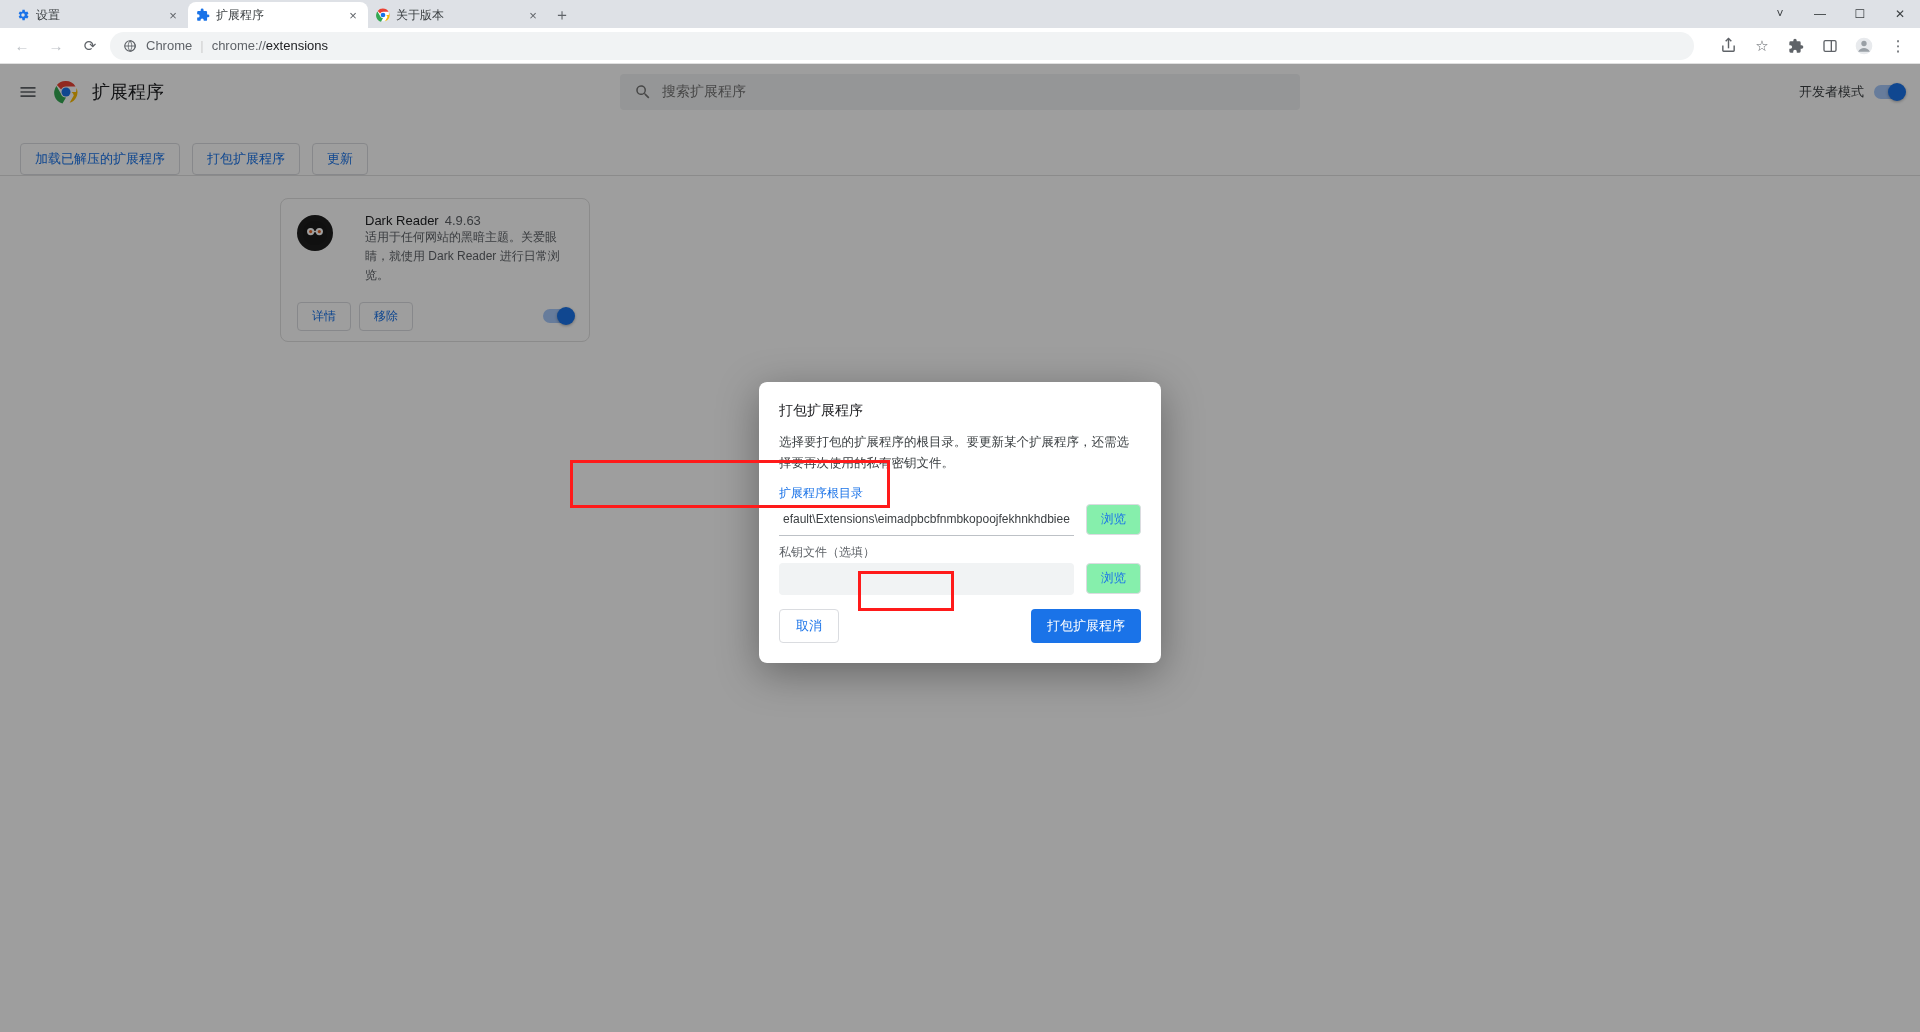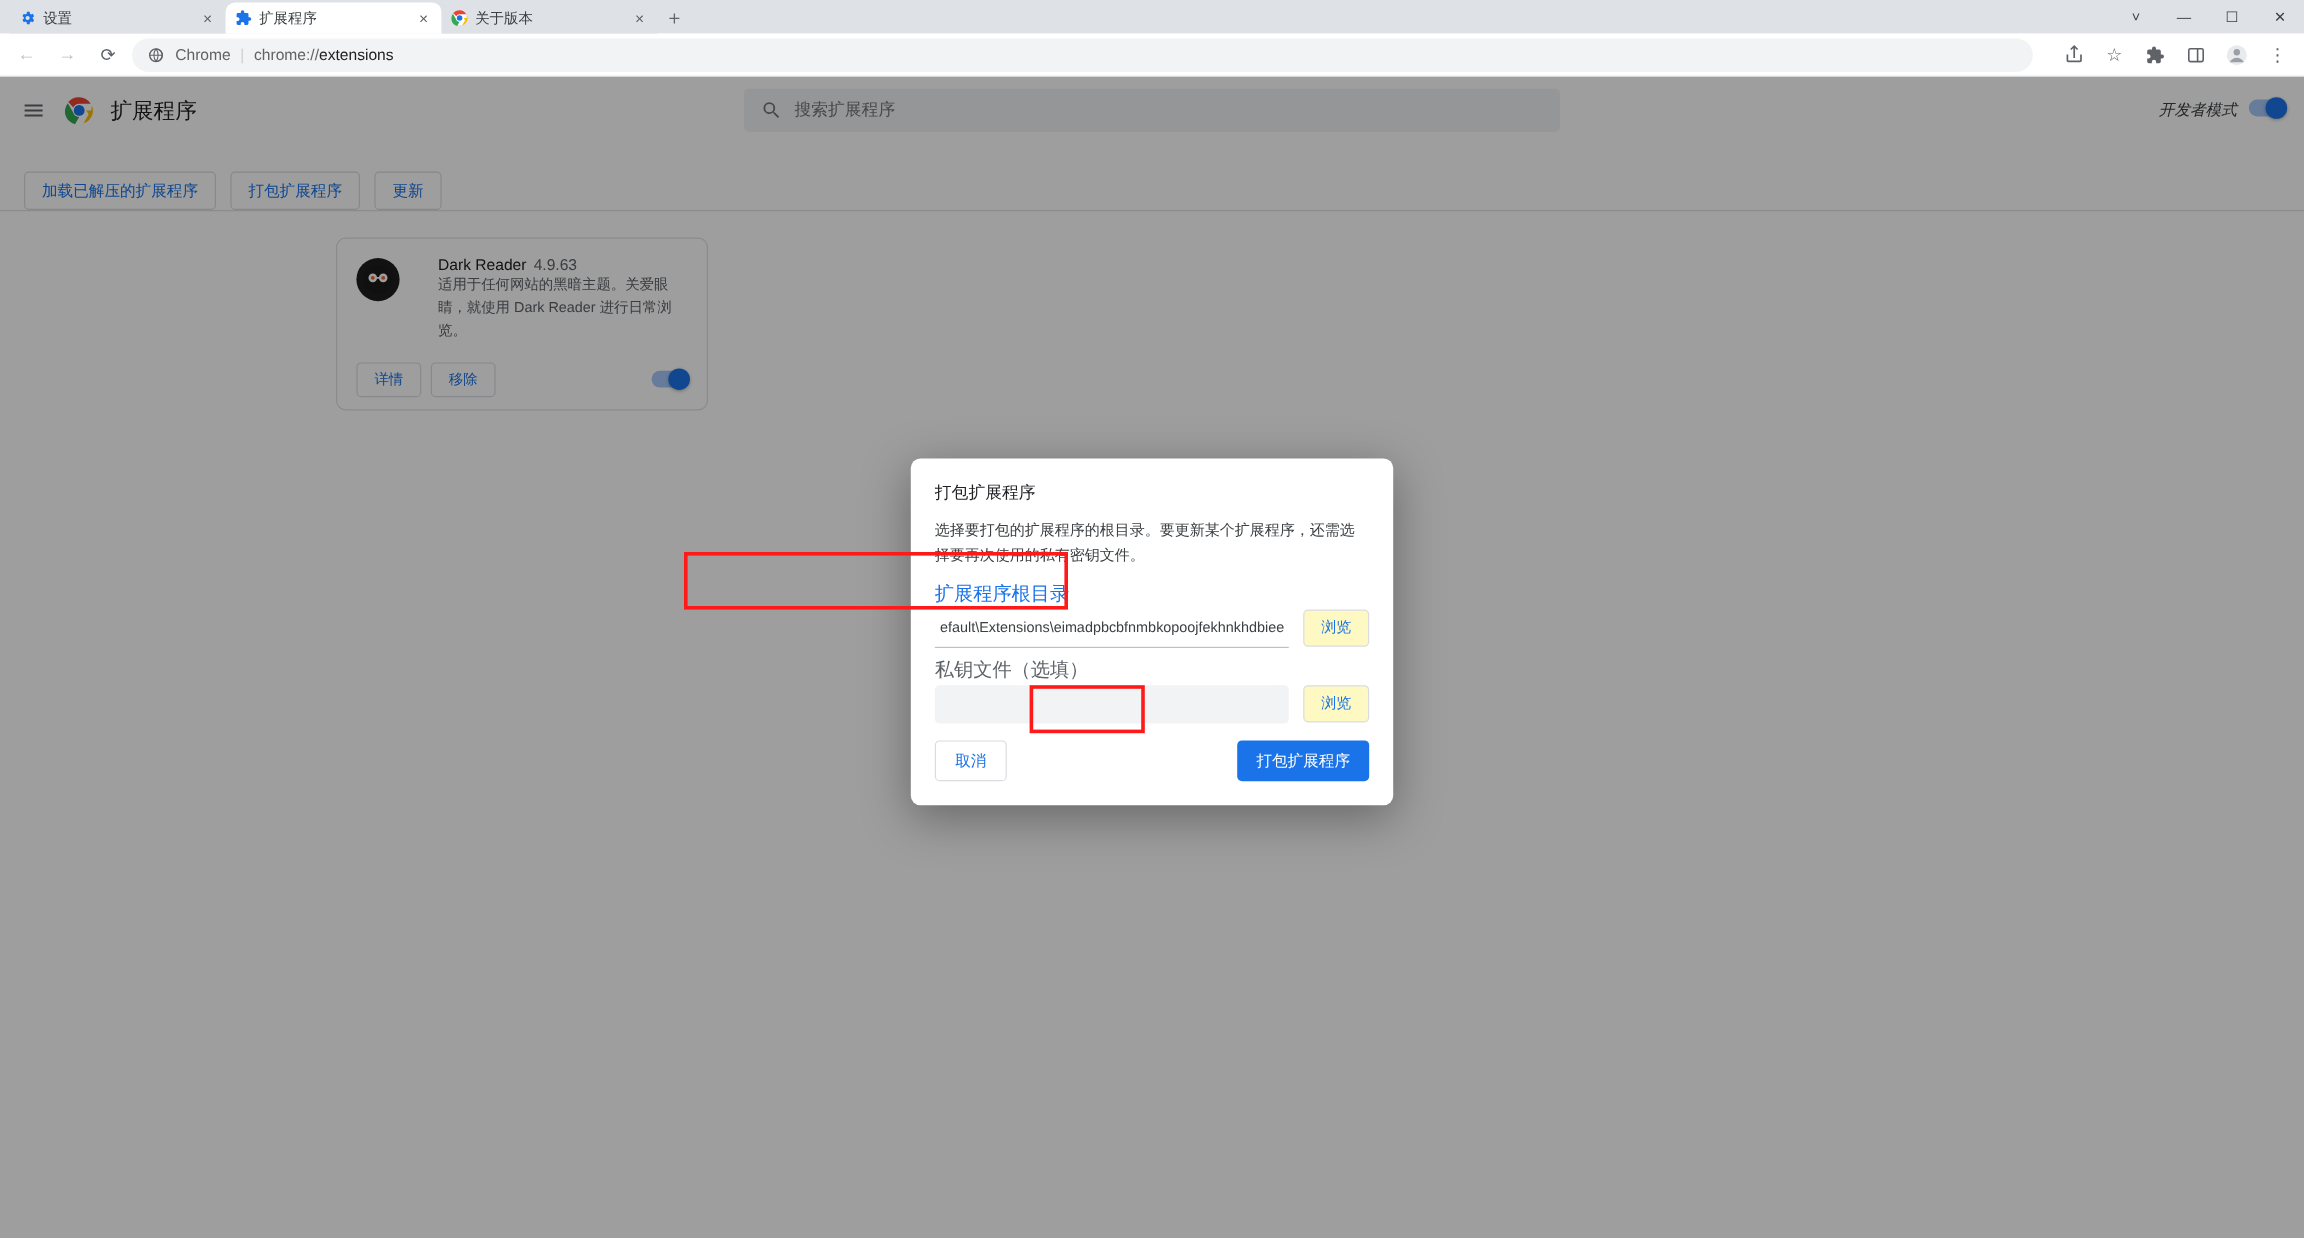--- a/index.html
+++ b/index.html
@@ -26,21 +26,21 @@
 .tbicon { width: 28px; height: 28px; display: flex; align-items: center; justify-content: center; color: #5f6368; font-size: 15px; cursor: pointer; }
 .tbspacer { width: 8px; }
 
 
 .app-header { height: 56px; background: #ffffff; display: flex; align-items: center; padding: 0 16px; gap: 14px; }
 .menu-icon { width: 24px; height: 24px; display:flex;align-items:center;justify-content:center;color:#5f6368;cursor:pointer; }
 .chrome-logo { width: 24px; height: 24px; }
 .app-title { font-size: 18px; color: #202124; font-weight: 400; }
 .search-wrap { margin-left: auto; margin-right: auto; position:absolute; left:50%; transform:translateX(-50%); }
 .search-box { width: 680px; height: 36px; background: #f1f3f4; border-radius: 4px; display: flex; align-items: center; padding: 0 14px; gap: 10px; color: #757575; font-size: 14px; }
-.dev-toggle { margin-left: auto; display: flex; gap: 10px; color: #3c4043; font-size: 13px; font-style: italic; }
+.dev-toggle { margin-left: auto; display: flex; align-items: center; gap: 10px; color: #3c4043; font-size: 13px; }
 .switch { width: 30px; height: 14px; background: #a6c8fa; border-radius: 10px; position: relative; }
 .switch::after { content:""; position:absolute; width:18px;height:18px;background:#1a73e8;border-radius:50%;right:-2px;top:-2px; box-shadow:0 1px 3px rgba(0,0,0,.3); }
 
 
 .action-bar { height: 56px; background: #ffffff; border-bottom: 1px solid #e0e0e0; display: flex; align-items: flex-end; padding: 0 20px; gap: 12px; }
 .ghost-btn { padding: 6px 14px; border: 1px solid #dadce0; border-radius: 4px; color: #1a73e8; font-size: 13px; background: #fff; cursor: pointer; }
 
 
 .content { position: relative; padding: 22px; }
 .ext-card { width: 310px; margin-left: 258px; border: 1px solid #e0e0e0; border-radius: 8px; padding: 14px 16px 10px; background: #fff; display:flex; flex-direction:column; gap:6px; }
@@ -56,25 +56,25 @@
 .ext-foot .ghost-btn { padding: 5px 14px; font-size: 12px; }
 .ext-foot .switch { margin-left: auto; }
 
 
 .scrim { position: absolute; inset: 0; background: rgba(0,0,0,0.38); z-index: 5; }
 
 
 .dialog { position: absolute; left: 50%; top: 318px; transform: translateX(-50%); width: 402px; background: #fff; border-radius: 8px; box-shadow: 0 10px 40px rgba(0,0,0,.35); z-index: 10; padding: 20px; }
 .dlg-title { font-size: 14px; color: #202124; margin-bottom: 12px; }
 .dlg-desc { font-size: 12.5px; color: #3c4043; line-height: 1.7; margin-bottom: 10px; }
-.dlg-label { font-size: 16px; color: #1a73e8; margin-top: 4px; }
+.dlg-label { font-size: 12px; color: #1a73e8; margin-top: 4px; }
 .dlg-row { display: flex; align-items: center; gap: 12px; margin-top: 2px; margin-bottom: 8px; }
 .dlg-input { flex: 1; height: 32px; border: none; border-bottom: 1px solid #bdc1c6; background: transparent; font-size: 12px; color: #3c4043; padding: 0 4px; outline: none; }
 .dlg-input.filled { background:#f1f3f4; border-bottom:none; border-radius:4px; padding:0 8px; color:#80868b; }
-.dlg-browse { padding: 6px 14px; border: 1px solid #dadce0; border-radius: 4px; color: #1a73e8; font-size: 12.5px; background: #fef9c3; cursor: pointer; }
+.dlg-browse { padding: 6px 14px; border: 1px solid #dadce0; border-radius: 4px; color: #1a73e8; font-size: 12.5px; background: #86efac; cursor: pointer; }
 .dlg-foot { display: flex; justify-content: space-between; gap: 0; margin-top: 14px; }
 .dlg-cancel { padding: 7px 16px; border: 1px solid #dadce0; border-radius: 4px; color: #1a73e8; font-size: 13px; background:#fff; cursor:pointer; }
 .dlg-primary { padding: 7px 16px; border: none; border-radius: 4px; color: #fff; font-size: 13px; background:#1a73e8; cursor:pointer; }
 
 
 .annot { position: absolute; border: 3px solid #ff1a1a; z-index: 20; pointer-events: none; }
 .annot.a1 { left: 570px; top: 396px; width: 320px; height: 48px; }
 .annot.a2 { left: 858px; top: 507px; width: 96px; height: 40px; }
 
 svg { display:block; }

